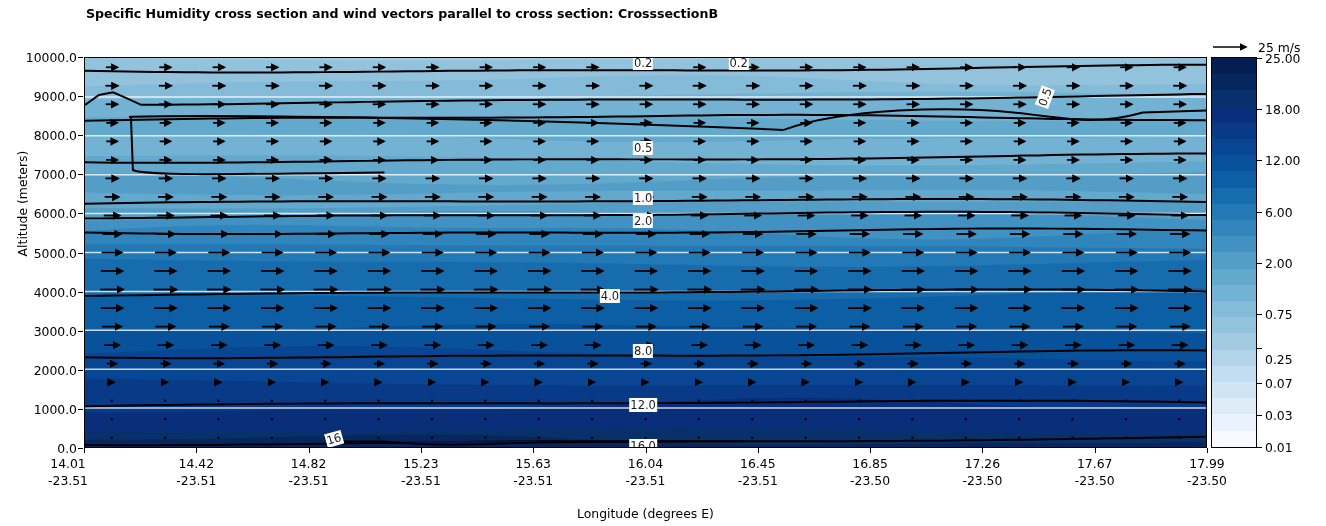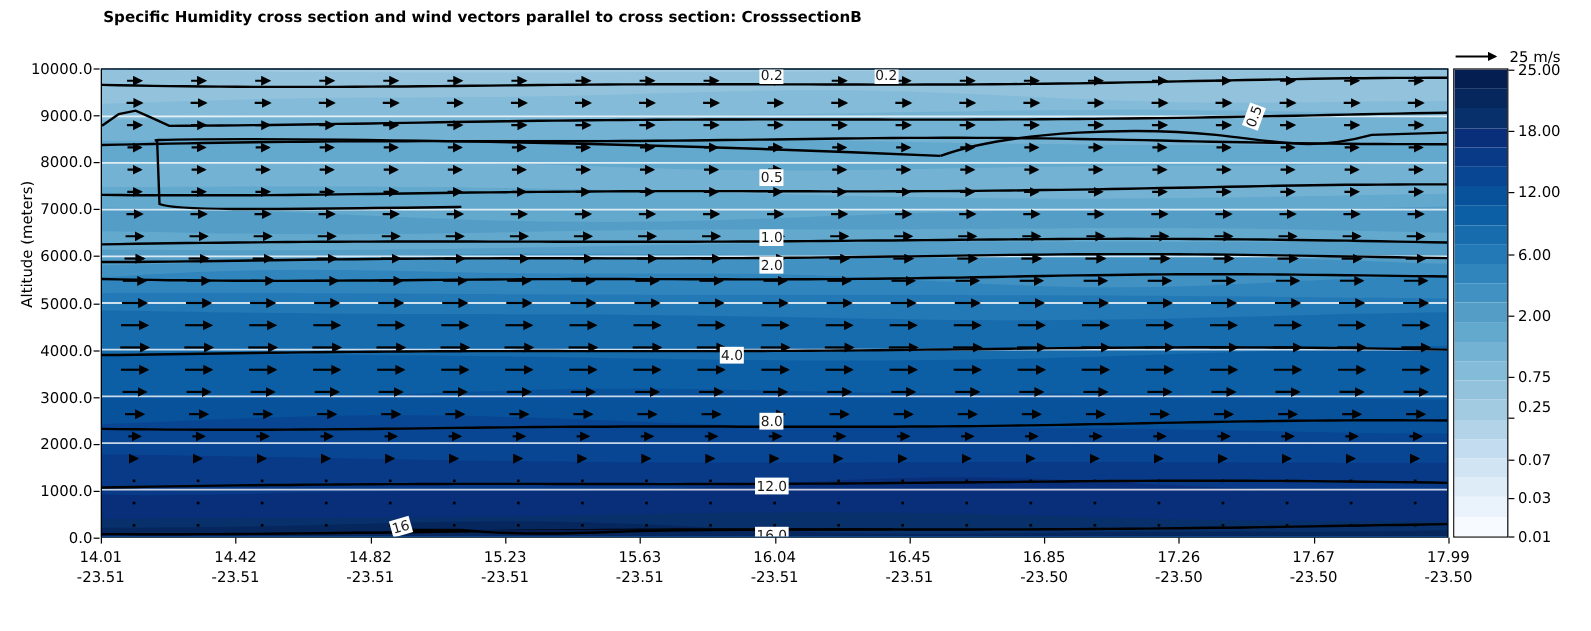--- a/index.html
+++ b/index.html
@@ -691,21 +691,21 @@
       <div class="xtick-mark" style="left: 336.9px;"></div>
       <div class="xtick-mark" style="left: 449.2px;"></div>
       <div class="xtick-mark" style="left: 561.5px;"></div>
       <div class="xtick-mark" style="left: 673.8px;"></div>
       <div class="xtick-mark" style="left: 786.1px;"></div>
       <div class="xtick-mark" style="left: 898.4px;"></div>
       <div class="xtick-mark" style="left: 1010.7px;"></div>
       <div class="xtick-mark" style="left: 1123px;"></div>
     </div>
   <div id="xtick-labels">
-      <div class="xtick-col" style="left: 84px;">
+      <div class="xtick-col" style="left: 68px;">
         <div>14.01</div>
         <div>-23.51</div>
       </div>
       <div class="xtick-col" style="left: 196.3px;">
         <div>14.42</div>
         <div>-23.51</div>
       </div>
       <div class="xtick-col" style="left: 308.6px;">
         <div>14.82</div>
         <div>-23.51</div>
@@ -736,20 +736,21 @@
       </div>
       <div class="xtick-col" style="left: 1094.7px;">
         <div>17.67</div>
         <div>-23.50</div>
       </div>
       <div class="xtick-col" style="left: 1207px;">
         <div>17.99</div>
         <div>-23.50</div>
       </div>
     </div>
+  <div id="xlabel-lon">Longitude (degrees E)</div>
 
   <div id="quiverkey">
     <svg width="42" height="14">
       <defs>
         <marker id="qkhead" markerWidth="5" markerHeight="5" refX="3.6" refY="2.3" orient="auto" markerUnits="strokeWidth">
           <path d="M0,0 L4.6,2.3 L0,4.6 z" fill="#000"></path>
         </marker>
       </defs>
       <line x1="1" y1="7" x2="34" y2="7" stroke="#000" stroke-width="1.7" marker-end="url(#qkhead)"></line>
     </svg>
@@ -789,21 +790,21 @@
       <div class="cbar-tick-label" style="top: 52.1535px;">18.00</div>
       <div class="cbar-tick-mark" style="top: 103.307px;"></div>
       <div class="cbar-tick-label" style="top: 103.307px;">12.00</div>
       <div class="cbar-tick-mark" style="top: 154.655px;"></div>
       <div class="cbar-tick-label" style="top: 154.655px;">6.00</div>
       <div class="cbar-tick-mark" style="top: 205.614px;"></div>
       <div class="cbar-tick-label" style="top: 205.614px;">2.00</div>
       <div class="cbar-tick-mark" style="top: 256.962px;"></div>
       <div class="cbar-tick-label" style="top: 256.962px;">0.75</div>
       <div class="cbar-tick-mark" style="top: 291.389px;"></div>
-      <div class="cbar-tick-label" style="top: 282px;">0.25</div>
+      <div class="cbar-tick-label" style="top: 302px;">0.25</div>
       <div class="cbar-tick-mark" style="top: 325.815px;"></div>
       <div class="cbar-tick-label" style="top: 325.815px;">0.07</div>
       <div class="cbar-tick-mark" style="top: 357.907px;"></div>
       <div class="cbar-tick-label" style="top: 357.907px;">0.03</div>
       <div class="cbar-tick-mark" style="top: 390px;"></div>
       <div class="cbar-tick-label" style="top: 390px;">0.01</div>
     </div>
 
 <div class="ytick-mark" style="top: 57px;"></div>
     <div class="ytick-mark" style="top: 96.1px;"></div>

